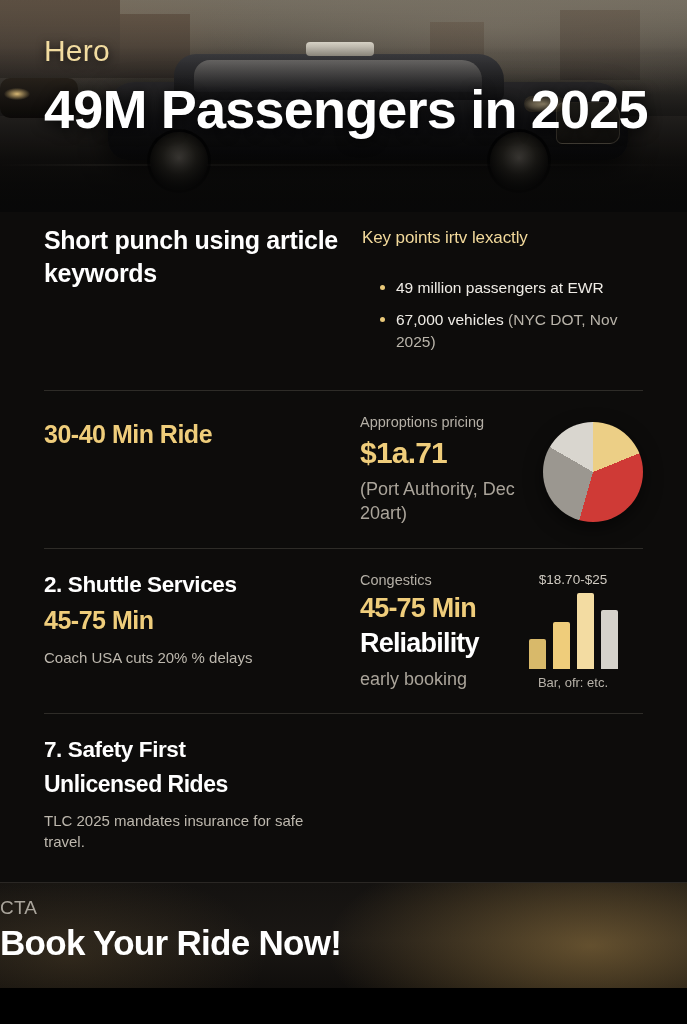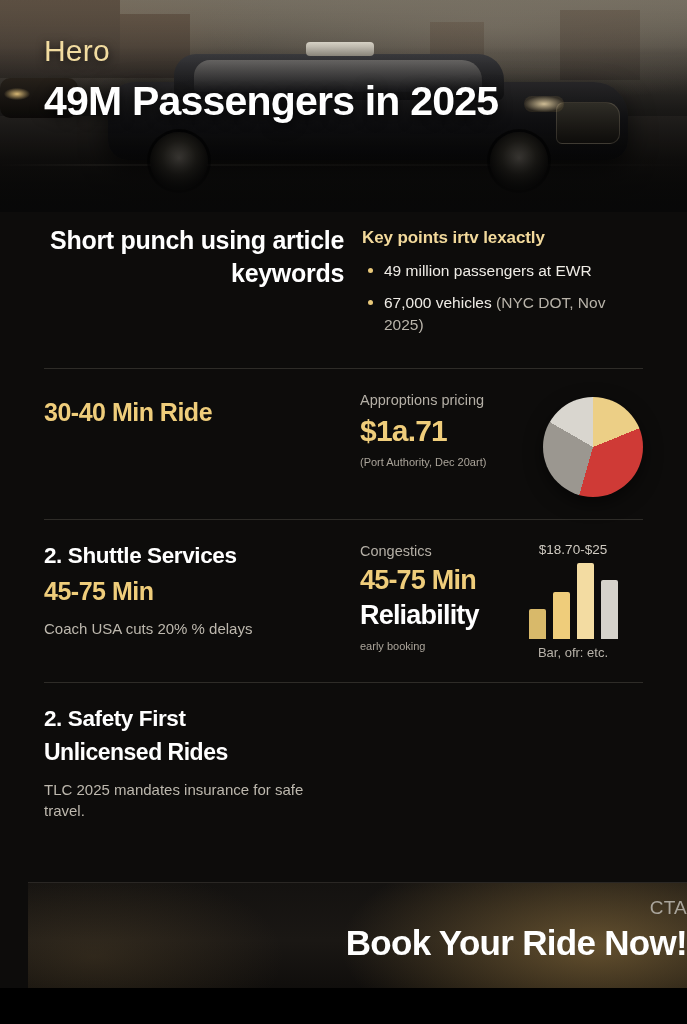--- a/index.html
+++ b/index.html
@@ -144,21 +144,21 @@
   }
   .hero-kicker {
     font-size: 30px;
     color: #f2dca0;
     font-weight: 400;
     letter-spacing: .2px;
     margin: 0 0 10px 0;
     text-shadow: 0 2px 10px rgba(0,0,0,.8);
   }
   .hero-title {
-    font-size: 41px;
+    font-size: 54px;
     font-weight: 700;
     letter-spacing: -0.8px;
     color: #ffffff;
     margin: 0;
     text-shadow: 0 3px 14px rgba(0,0,0,.9);
     white-space: nowrap;
   }
 
   
   .intro {
@@ -171,36 +171,35 @@
     width: 300px;
     flex: 0 0 300px;
   }
   .intro-left h2 {
     margin: 0;
     font-size: 25px;
     line-height: 1.32;
     font-weight: 700;
     color: #fff;
     letter-spacing: -0.3px;
-    text-align: right;
   }
   .intro-right {
     flex: 1;
     padding-top: 4px;
   }
   .intro-right h3 {
-    margin: 0 0 12px 0;
+    margin: 0 0 29px 0;
     font-size: 17px;
-    font-weight: 700;
+    font-weight: 400;
     color: #f2d99b;
     letter-spacing: -0.1px;
   }
   ul.keypoints {
     list-style: none;
-    margin: 4px;
+    margin: 16px;
     padding: 0;
   }
   ul.keypoints li {
     position: relative;
     padding-left: 18px;
     margin-bottom: 11px;
     font-size: 15.5px;
     line-height: 1.38;
     color: #efece6;
   }
@@ -270,21 +269,21 @@
   .stat-value.white {
     color: #ffffff;
     font-size: 27px;
   }
   .stat-value.two-line {
     font-size: 27px;
     line-height: 1.14;
   }
   .stat-foot {
     margin: 8px 0 0 0;
-    font-size: 11px;
+    font-size: 18px;
     color: #aaa49a;
     line-height: 1.35;
   }
 
   
   .viz { flex: 0 0 auto; display: flex; align-items: center; }
   .pie {
     width: 100px; height: 100px;
     border-radius: 50%;
     margin-top: 6px;
@@ -332,24 +331,23 @@
   
   .cta {
     position: absolute;
     left: 0; right: 0; bottom: 0;
     height: 106px;
     background:
       radial-gradient(ellipse 55% 150% at 86% 60%, rgba(190,150,80,.45), rgba(0,0,0,0) 70%),
       radial-gradient(ellipse 40% 120% at 10% 70%, rgba(150,120,70,.20), rgba(0,0,0,0) 72%),
       linear-gradient(180deg, #141210 0%, #1a1714 55%, #100e0c 100%);
     border-top: 1px solid #2a2724;
-    text-align: right;
+    text-align: left;
     padding-top: 14px;
     box-sizing: border-box;
-    margin-left: 28px;
   }
   .cta-kicker {
     margin: 0;
     font-size: 19px;
     color: #a9a49b;
     letter-spacing: .2px;
   }
   .cta-title {
     margin: 4px 0 0 0;
     font-size: 35px;
@@ -456,21 +454,21 @@
           <p class="bars-cap">Bar, ofr: etc.</p>
         </div>
       </div>
     </div>
   </div>
 
   <div class="divider"></div>
 
   <div class="section">
     <div class="sec-left">
-      <h3 class="sec-h">2. Safety First</h3>
+      <h3 class="sec-h">7. Safety First</h3>
       <p class="sec-sub" style="color:#ffffff; font-size:23px;">Unlicensed Rides</p>
       <p class="sec-note">TLC 2025 mandates insurance for safe travel.</p>
     </div>
   </div>
 
   <div class="cta">
     <p class="cta-kicker">CTA</p>
     <p class="cta-title">Book Your Ride Now!</p>
   </div>
 

